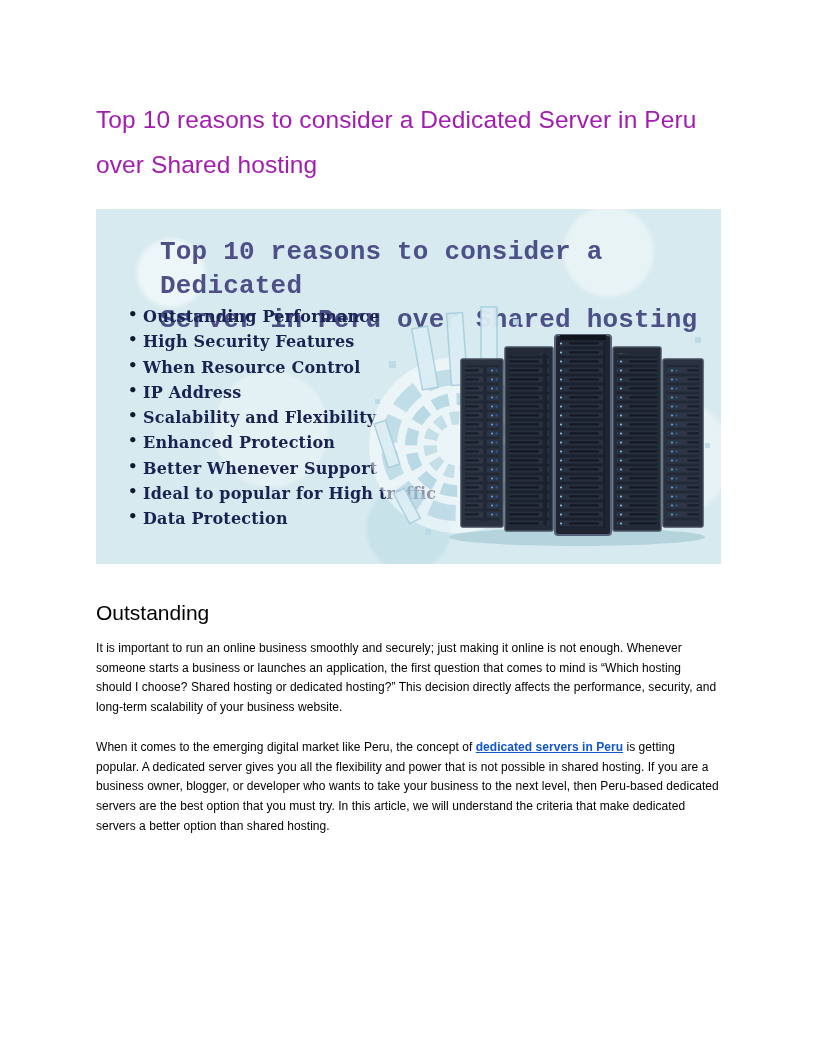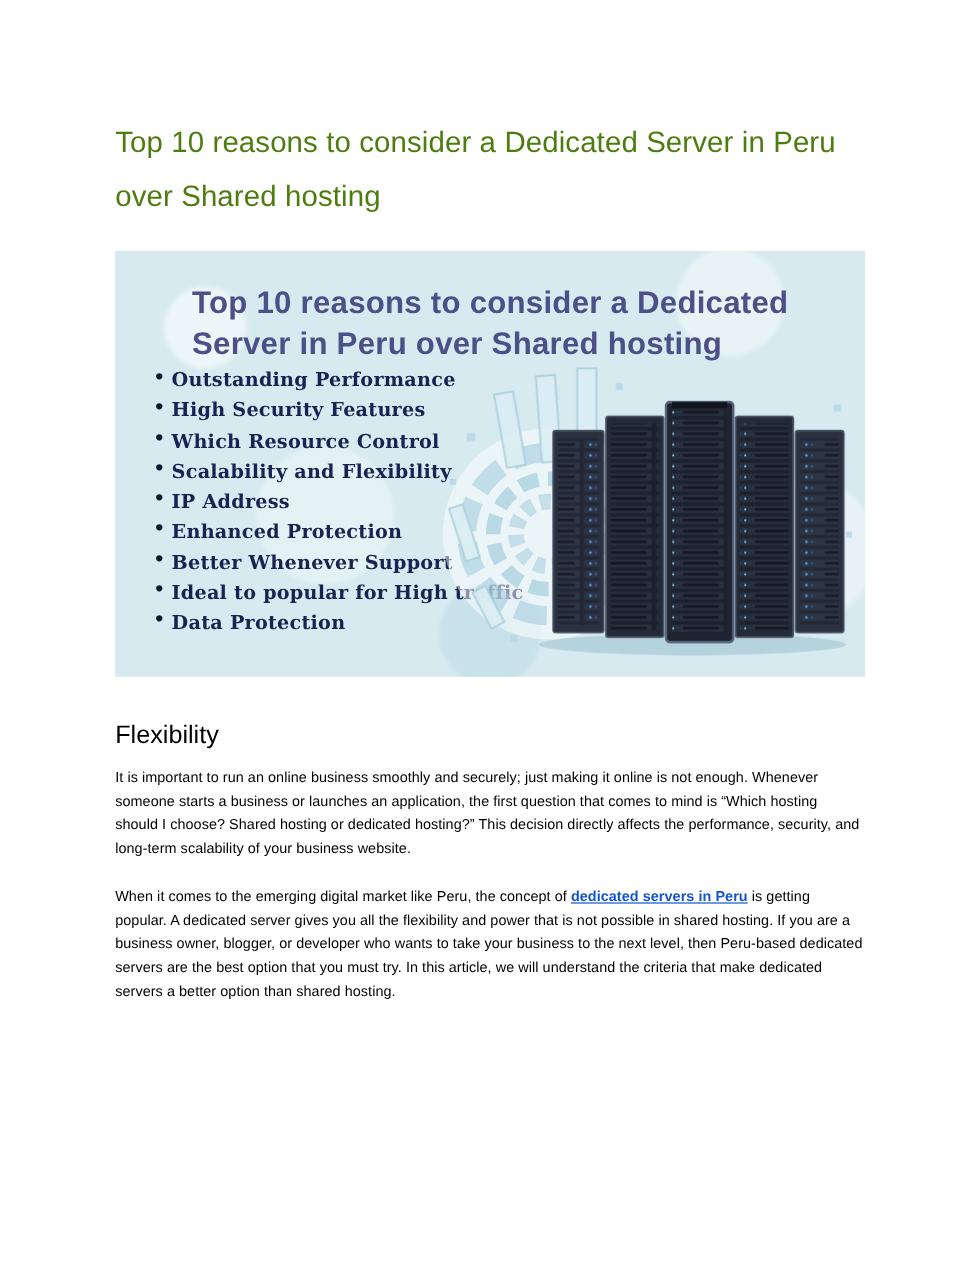--- a/index.html
+++ b/index.html
@@ -14,21 +14,21 @@
   }
   .page {
     width: 816px;
     height: 1056px;
     padding: 97px 96px 0 96px;
   }
   .doc-title {
     font-size: 24.5px;
     font-weight: 400;
     line-height: 45px;
-    color: #4d7c0f;
+    color: #a21caf;
     margin-bottom: 22px;
     letter-spacing: 0.1px;
   }
   
   .banner {
     position: relative;
     width: 625px;
     height: 355px;
     background-color: #d6eaef;
     background-image:
@@ -36,21 +36,21 @@
       radial-gradient(circle at 82% 12%, rgba(255,255,255,0.45) 0 7%, transparent 8%),
       radial-gradient(circle at 50% 90%, rgba(190,220,230,0.55) 0 9%, transparent 10%),
       radial-gradient(circle at 28% 62%, rgba(255,255,255,0.35) 0 11%, transparent 12%),
       radial-gradient(circle at 92% 70%, rgba(255,255,255,0.4) 0 9%, transparent 10%);
     overflow: hidden;
   }
   .banner-title {
     position: absolute;
     left: 64px;
     top: 26px;
-    font-family: Liberation Sans, sans-serif;
+    font-family: Liberation Mono, monospace;
     font-weight: 700;
     font-size: 26px;
     line-height: 34px;
     color: #4d4f87;
     letter-spacing: 0.2px;
   }
   .banner-bullets {
     position: absolute;
     left: 30px;
     top: 98px;
@@ -115,23 +115,23 @@
 
   <div class="banner">
     <div class="banner-title">
       <div>Top 10 reasons to consider a Dedicated</div>
       <div>Server in Peru over Shared hosting</div>
     </div>
 
     <ul class="banner-bullets">
       <li>Outstanding Performance</li>
       <li>High Security Features</li>
-      <li>Which Resource Control</li>
+      <li>When Resource Control</li>
+      <li>IP Address</li>
       <li>Scalability and Flexibility</li>
-      <li>IP Address</li>
       <li>Enhanced Protection</li>
       <li>Better Whenever Support</li>
       <li>Ideal to popular for High traffic</li>
       <li>Data Protection</li>
     </ul>
 
     <svg class="illustration" viewBox="0 0 352 245" xmlns="http://www.w3.org/2000/svg" aria-hidden="true">
       <defs>
         <pattern id="rackp" width="60" height="9" patternUnits="userSpaceOnUse">
           <rect width="60" height="9" fill="#1b212d"></rect>
@@ -195,19 +195,19 @@
       </g>
 
       <g>
         <rect x="190" y="32" width="56" height="200" rx="3" fill="#1f2632" stroke="#55617a" stroke-width="2"></rect>
         <rect x="195" y="39" width="46" height="186" fill="url(#rackp)"></rect>
         <rect x="195" y="32" width="46" height="5" fill="#0f141d"></rect>
       </g>
     </svg>
   </div>
 
-  <h2 class="section-heading">Flexibility</h2>
+  <h2 class="section-heading">Outstanding</h2>
 
   <p class="para">It is important to run an online business smoothly and securely; just making it online is not enough. Whenever someone starts a business or launches an application, the first question that comes to mind is “Which hosting should I choose? Shared hosting or dedicated hosting?” This decision directly affects the performance, security, and long-term scalability of your business website.</p>
 
   <p class="para"><span>When it comes to the emerging digital market like Peru, the concept of </span><a class="doc-link">dedicated servers in Peru</a><span> is getting popular. A dedicated server gives you all the flexibility and power that is not possible in shared hosting. If you are a business owner, blogger, or developer who wants to take your business to the next level, then Peru-based dedicated servers are the best option that you must try. In this article, we will understand the criteria that make dedicated servers a better option than shared hosting.</span></p>
 
 </div>
 
 </body></html>

